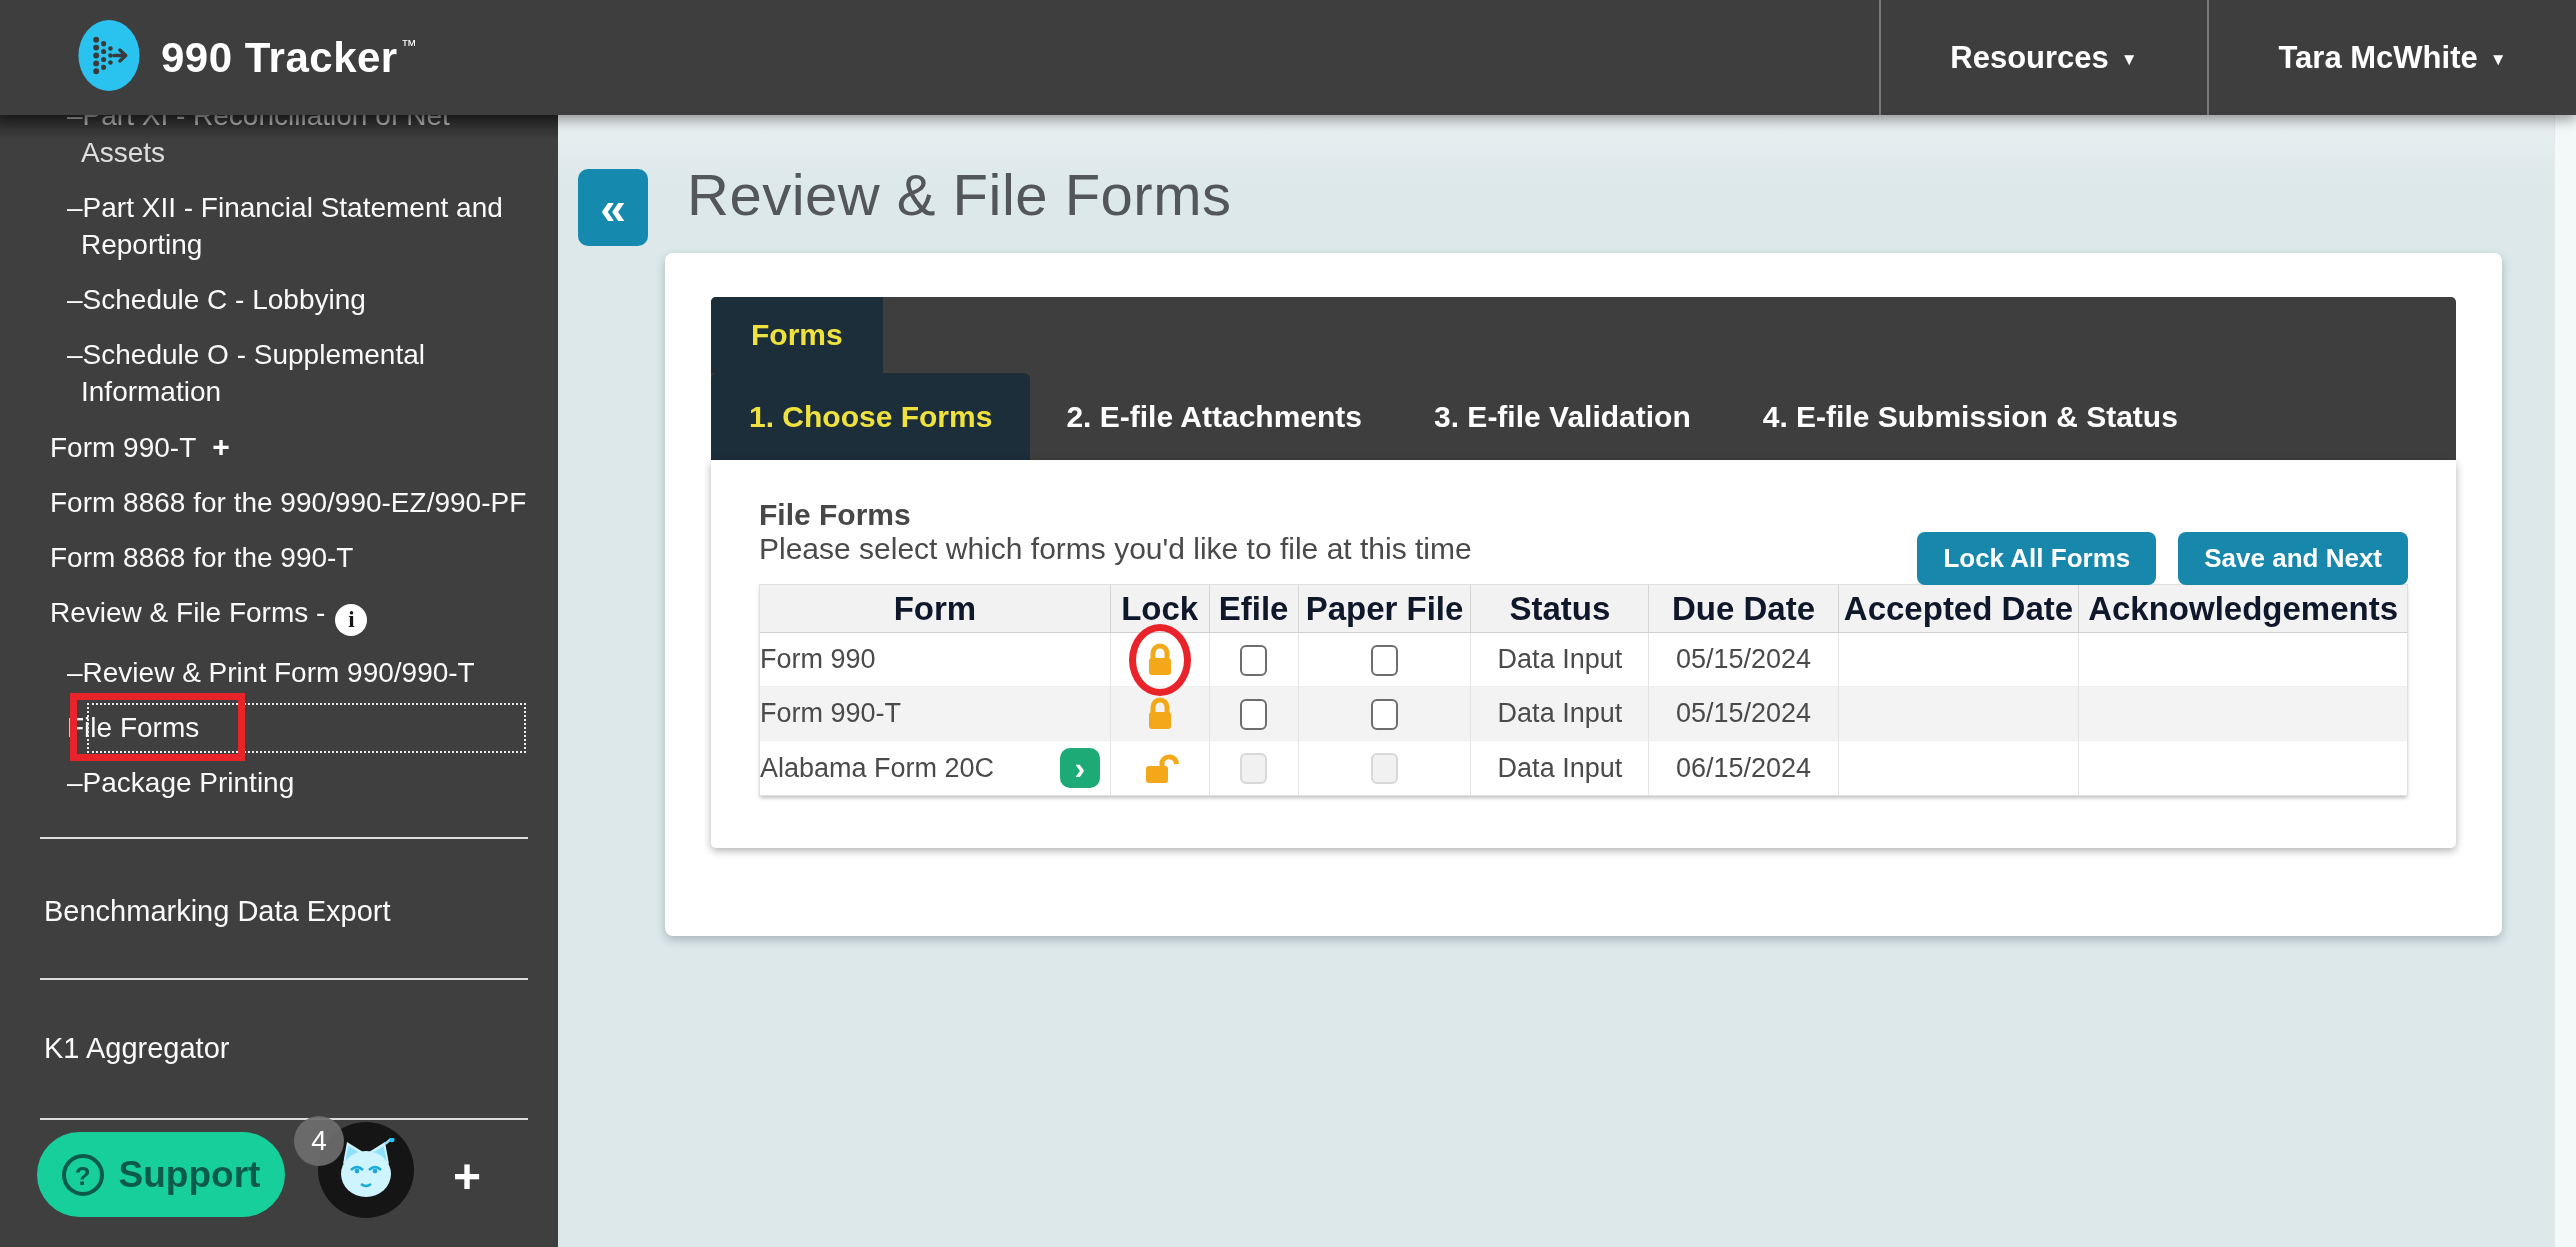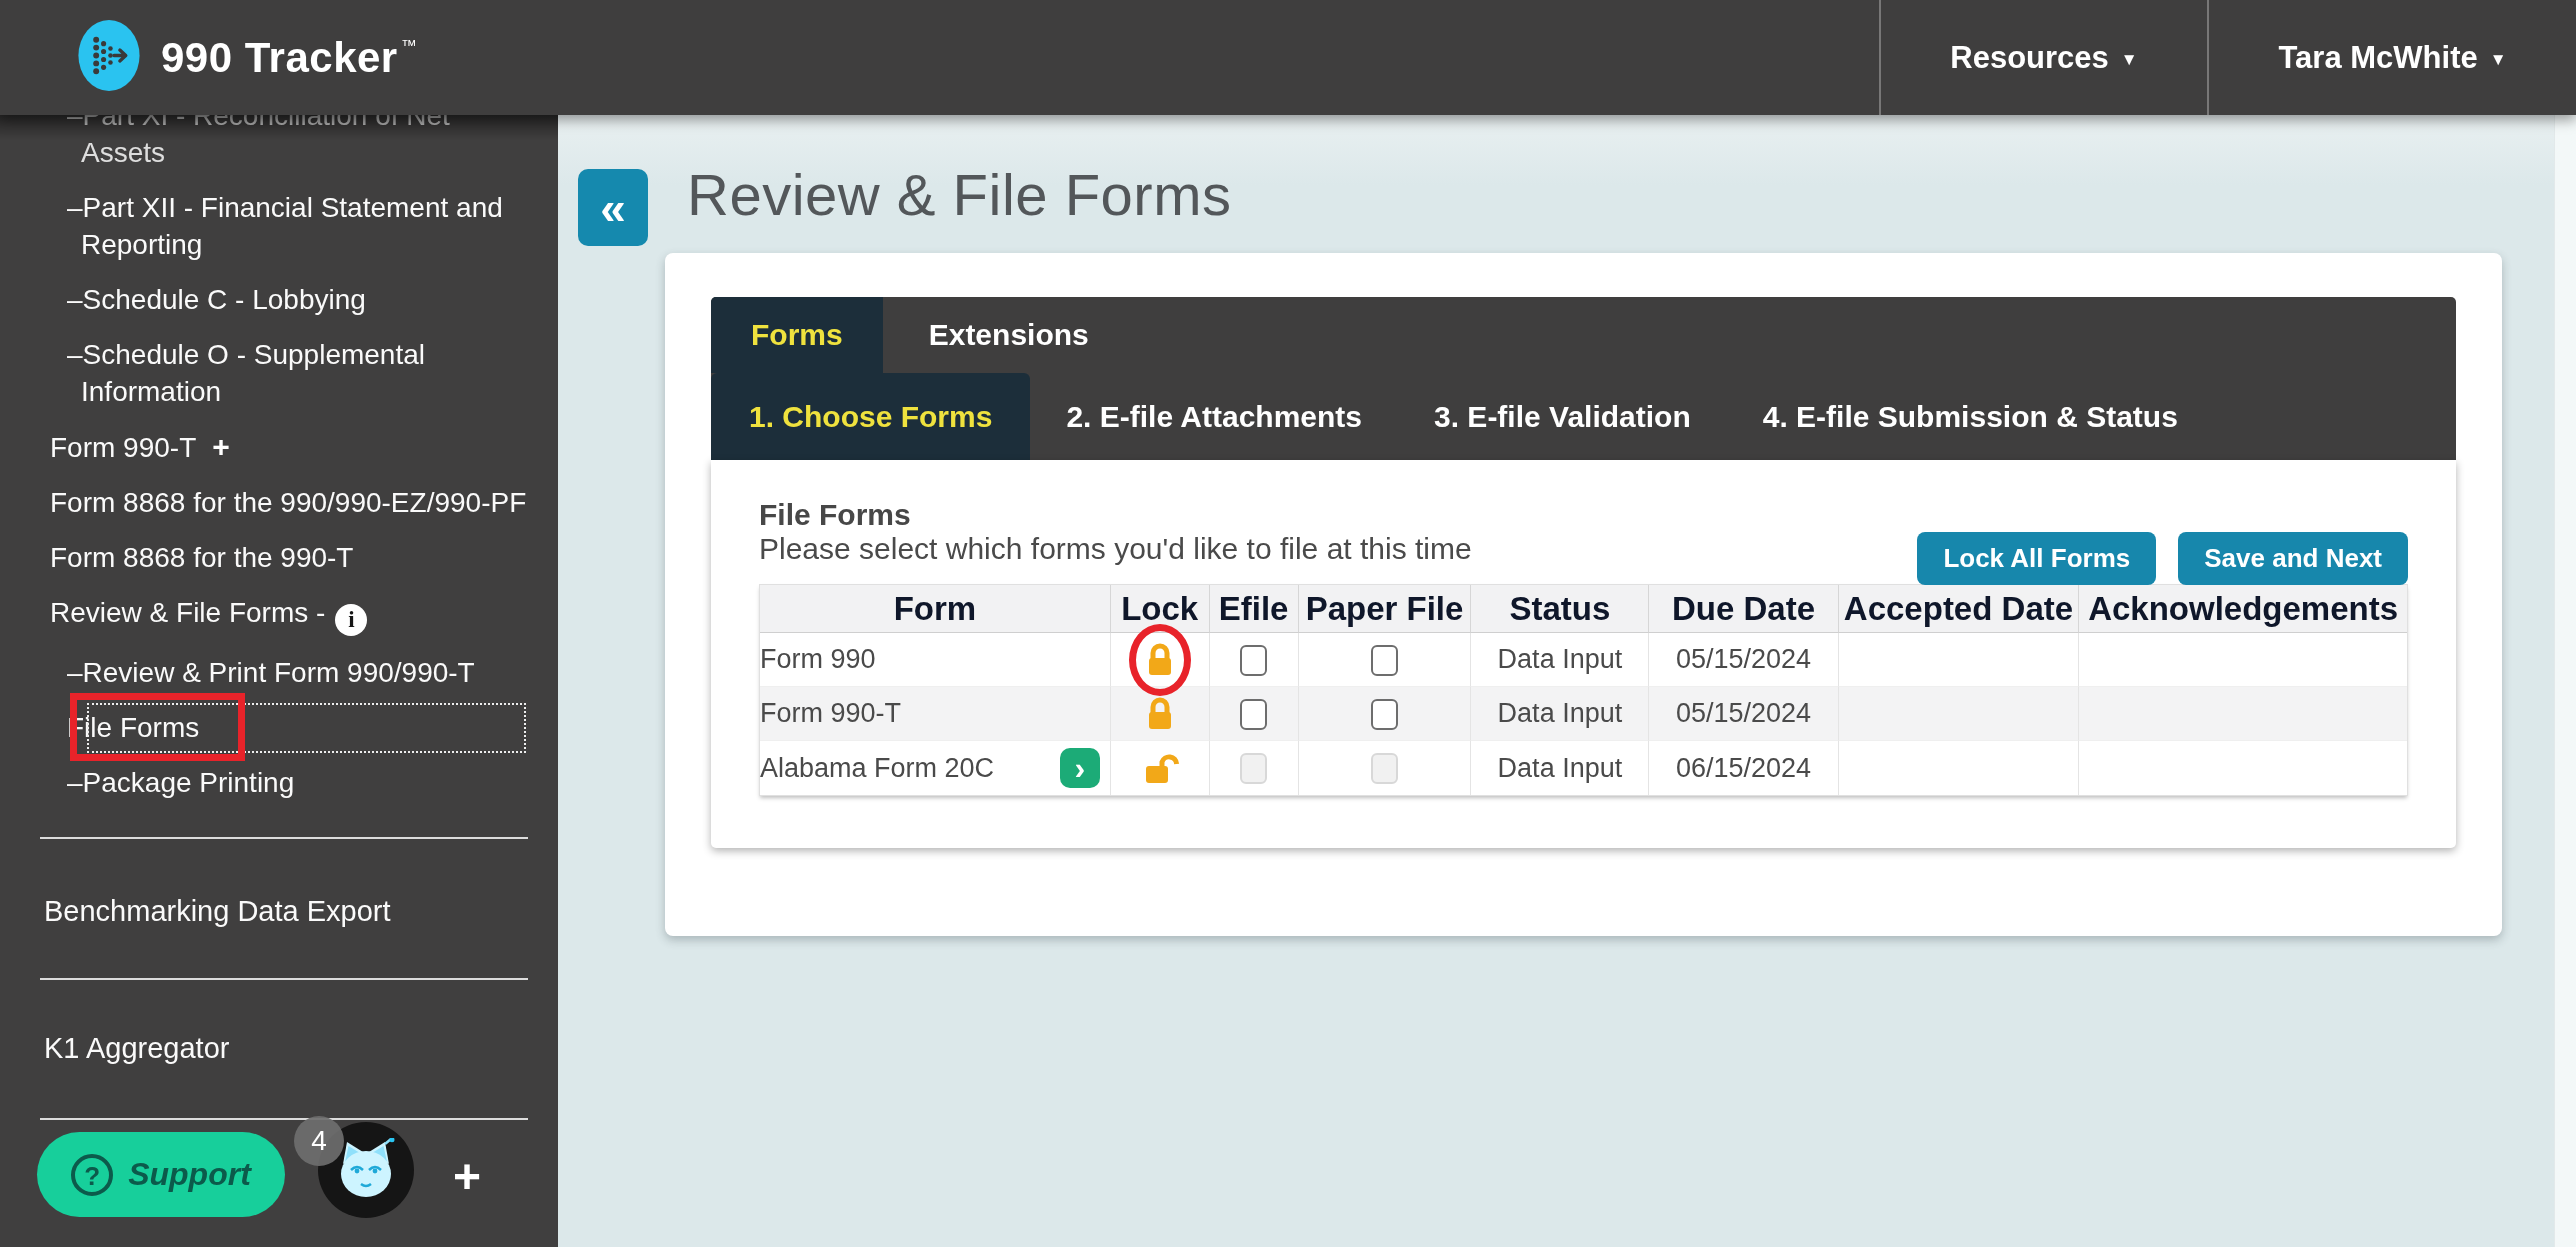--- a/index.html
+++ b/index.html
@@ -156,21 +156,21 @@
   
   .support-btn {
     position:absolute; left:37px; top:1132px; width:248px; height:85px;
     background:#17cf9b; border:none; border-radius:44px; z-index:60; cursor:pointer;
     display:flex; align-items:center; justify-content:center; gap:15px; color:#0c5a4b;
   }
   .q-icon {
     width:42px; height:42px; border:4px solid #0c5a4b; border-radius:50%;
     font-size:26px; font-weight:700; line-height:36px; text-align:center;
   }
-  .support-label { font-size:32px; font-weight:700;font-style:italic; }
+  .support-label { font-size:37px; font-weight:700; }
   .notif-badge {
     position:absolute; left:294px; top:1116px; width:50px; height:50px; border-radius:50%;
     background:rgba(110,110,110,.92); color:#fff; font-size:28px; line-height:50px;
     text-align:center; z-index:61;
   }
   .chat-avatar {
     position:absolute; left:318px; top:1122px; width:96px; height:96px; border-radius:50%;
     background:#151515; z-index:60; cursor:pointer;
     display:flex; align-items:center; justify-content:center;
   }
@@ -258,21 +258,20 @@
 
   <button class="collapse-btn">
     <span>«</span>
   </button>
   <div class="page-title">Review &amp; File Forms</div>
 
   <div class="card">
 
     <div class="tabs-primary">
       <div class="tab active">Forms</div>
-      <div class="tab">Extensions</div>
     </div>
 
     <div class="tabs-steps">
       <div class="tab active">1. Choose Forms</div>
       <div class="tab">2. E-file Attachments</div>
       <div class="tab">3. E-file Validation</div>
       <div class="tab">4. E-file Submission &amp; Status</div>
     </div>
 
     <div class="panel">

